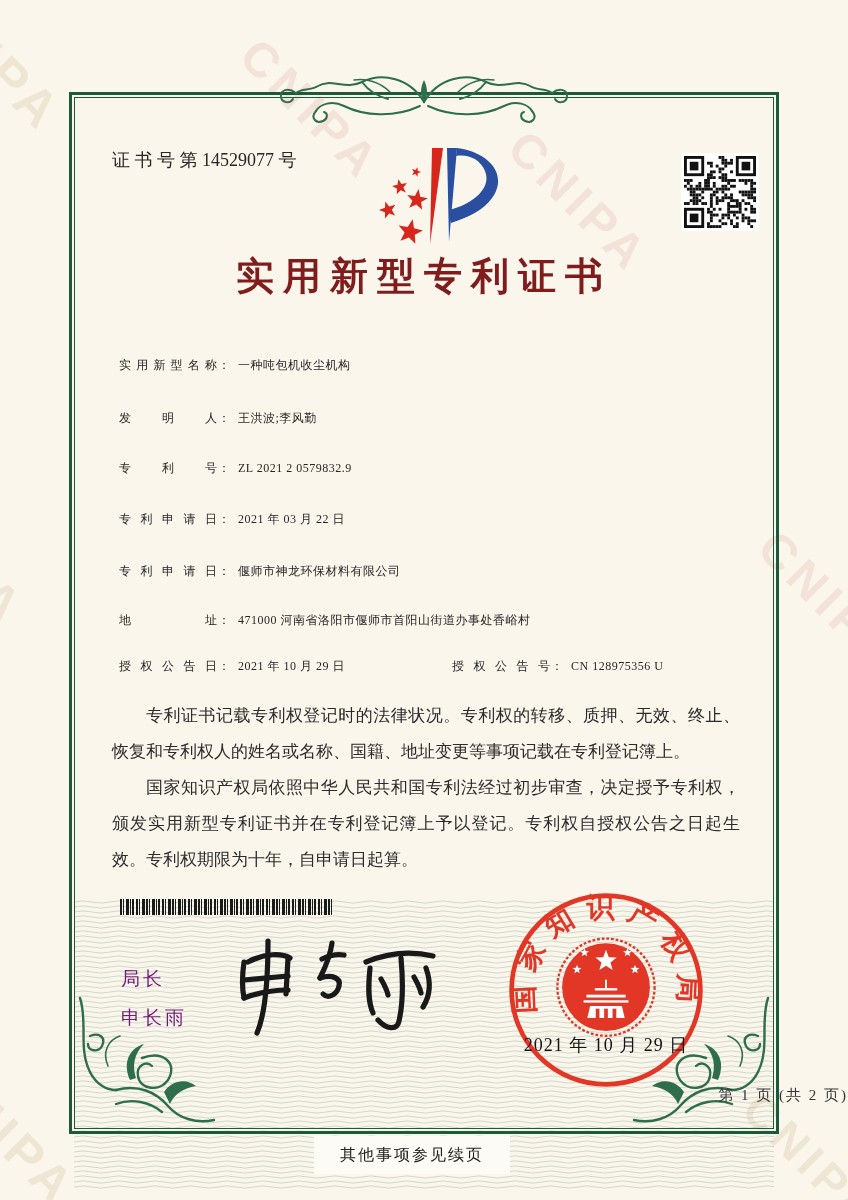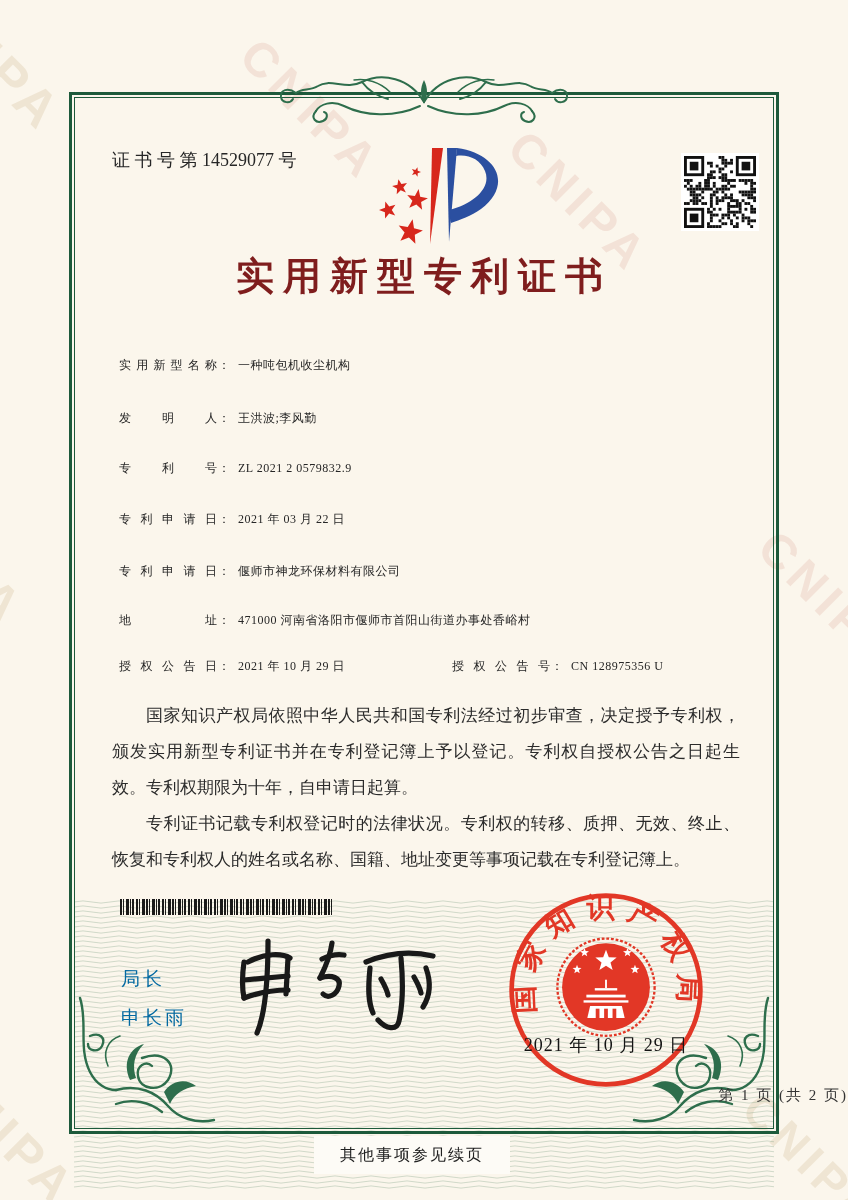--- a/index.html
+++ b/index.html
@@ -42,21 +42,21 @@
   .field .val{letter-spacing:0.5px;}
   
   .body-text{
     position:absolute; left:112px; top:698px; width:628px; z-index:4;
     font-size:17px; line-height:36px; text-align:justify; color:#2b2b2b;
   }
   .body-text p{margin:0; text-indent:2em;}
   
   .barcode{position:absolute; left:120px; top:899px; z-index:4;}
   .signer{position:absolute; left:121px; top:966px; z-index:4;
-    font-family:"Liberation Sans","DejaVu Sans",sans-serif; font-size:19px; color:#0369a1;}
+    font-family:"Liberation Sans","DejaVu Sans",sans-serif; font-size:19px; color:#701a75;}
   .signer div{margin-bottom:13px; letter-spacing:3px;}
   .signature{position:absolute; left:220px; top:928px; z-index:4;}
   .seal{position:absolute; left:506px; top:890px; z-index:5;}
   .seal-date{
     position:absolute; left:508px; top:1033px; width:196px; text-align:center; z-index:6;
     font-size:18px; color:#141414; letter-spacing:1px; white-space:nowrap;
   }
   .page-indicator{
     position:absolute; left:0; right:0; top:1086px; text-align:right; z-index:4;
     font-size:15px; letter-spacing:2px; color:#333;
@@ -440,22 +440,22 @@
     <span class="lbl">地址</span><span class="colon">：</span><span class="val">471000 河南省洛阳市偃师市首阳山街道办事处香峪村</span>
   </div>
   <div class="field" style="top:658px;">
     <span class="lbl">授权公告日</span><span class="colon">：</span><span class="val">2021 年 10 月 29 日</span>
   </div>
   <div class="field second" style="top:658px;">
     <span class="lbl">授权公告号</span><span class="colon">：</span><span class="val">CN 128975356 U</span>
   </div>
 
   <div class="body-text">
+    <p>专利证书记载专利权登记时的法律状况。专利权的转移、质押、无效、终止、恢复和专利权人的姓名或名称、国籍、地址变更等事项记载在专利登记簿上。</p>
     <p>国家知识产权局依照中华人民共和国专利法经过初步审查，决定授予专利权，颁发实用新型专利证书并在专利登记簿上予以登记。专利权自授权公告之日起生效。专利权期限为十年，自申请日起算。</p>
-    <p>专利证书记载专利权登记时的法律状况。专利权的转移、质押、无效、终止、恢复和专利权人的姓名或名称、国籍、地址变更等事项记载在专利登记簿上。</p>
   </div>
 
   <svg class="barcode" width="216" height="16">
     <g id="barcode-bars" fill="#1a1a1a">
         <rect x="0" y="0" width="2" height="16"></rect>
         <rect x="3" y="0" width="1" height="16"></rect>
         <rect x="6" y="0" width="3" height="16"></rect>
         <rect x="10" y="0" width="1" height="16"></rect>
         <rect x="12" y="0" width="2" height="16"></rect>
         <rect x="16" y="0" width="2" height="16"></rect>

